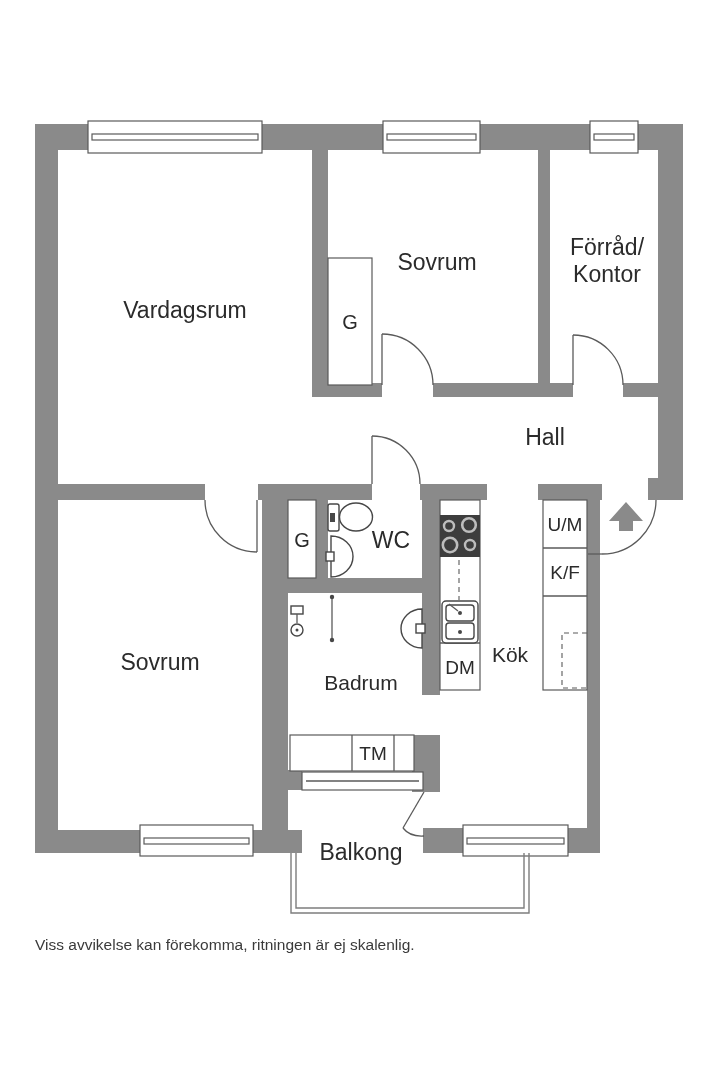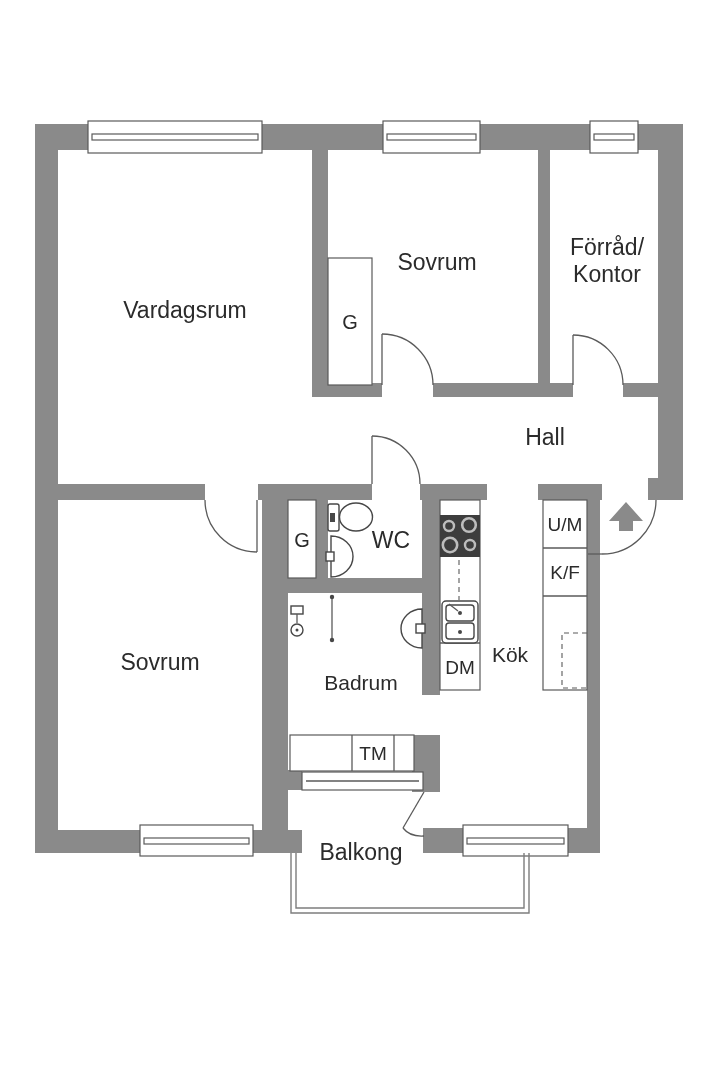--- a/index.html
+++ b/index.html
@@ -214,13 +214,14 @@
     <text class="room-label" x="361" y="860">Balkong</text>
     <text class="g-label" x="350" y="329">G</text>
     <text class="g-label" x="302" y="547">G</text>
     <text class="small-label" x="460" y="674">DM</text>
     <text class="small-label" x="373" y="760">TM</text>
     <text class="small-label" x="565" y="531">U/M</text>
     <text class="small-label" x="565" y="579">K/F</text>
   </g>
 </svg>
 
+<div class="disclaimer">Viss avvikelse kan förekomma, ritningen är ej skalenlig.</div>
 </div>
 
 </body></html>

